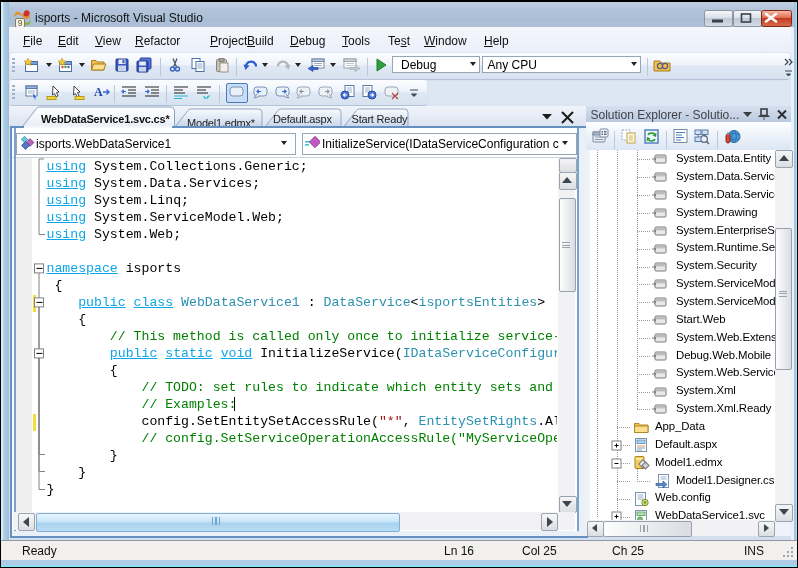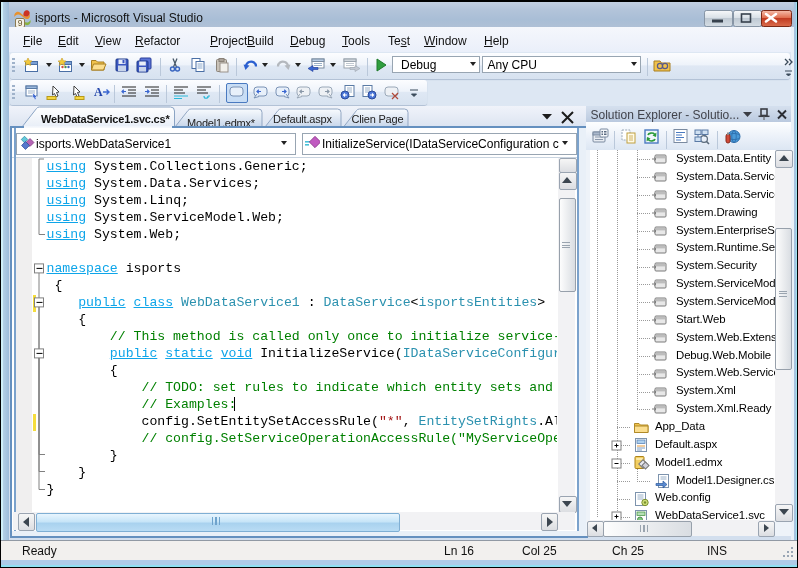--- a/index.html
+++ b/index.html
@@ -354,21 +354,21 @@
     <path d="M166 21 L179 4.5 Q180 3 182 3 L249.5 3 Q253 3 253 6.5 L253 21 Z" fill="url(#gtab)" stroke="#93a7c3" stroke-width="1"></path>
     <path d="M256 21 L269 4.5 Q270 3 272 3 L328.5 3 Q332 3 332 6.5 L332 21 Z" fill="url(#gtab)" stroke="#93a7c3" stroke-width="1"></path>
     <path d="M334.5 21 L347.5 4.5 Q348.5 3 350.5 3 L395.5 3 Q399 3 399 6.5 L399 21 Z" fill="url(#gtab)" stroke="#93a7c3" stroke-width="1"></path>
     <path d="M13 21 L27.5 2.5 Q28.5 1 30.5 1 L161.5 1 Q165.5 1 165.5 5 L165.5 21 Z" fill="url(#gtaba)" stroke="#8ba4c4" stroke-width="1"></path>
     <path d="M533 8 L543 8 L538 13.5 Z" fill="#1c1c1c"></path>
     <path d="M553 6 L564 17 M564 6 L553 17" stroke="#1c1c1c" stroke-width="2"></path>
   </svg>
   <div class="tablabel" style="left:41px;top:112.5px;font-weight:bold;color:#111">WebDataService1.svc.cs*</div>
   <div class="tablabel" style="left:187px;top:117px">Model1.edmx*</div>
   <div class="tablabel" style="left:273px;top:113px">Default.aspx</div>
-  <div class="tablabel" style="left:351.5px;top:113px">Clien Page</div>
+  <div class="tablabel" style="left:351.5px;top:113px">Start Ready</div>
 
   <div class="abs" id="docouter"></div>
   <div class="abs" style="left:24px;top:126px;width:148px;height:3px;background:linear-gradient(180deg,#eef3fa,#fdfdfe);"></div>
   <div class="abs" id="docinner"></div>
   <div class="abs" id="docinnerline"></div>
 
   <div class="combo" style="left:16px;top:133px;width:278px;"></div>
   <div class="combo" style="left:302px;top:133px;width:273px;"></div>
   <div class="carr" style="left:281px;top:141px;"></div>
   <div class="carr" style="left:562px;top:141px;"></div>
@@ -710,21 +710,21 @@
   <div class="sbthumbv" style="left:603px;top:520.5px;width:87px;height:14.5px;"></div>
   <div class="abs" style="left:640px;top:524.5px;width:9px;height:7px;background-image:repeating-linear-gradient(90deg,#9aa4af 0,#9aa4af 1.5px,transparent 1.5px,transparent 3.5px);"></div>
   <div class="sbbtn" style="left:758px;top:520.5px;width:15px;height:14.5px;"></div>
   <div class="arr" style="left:764px;top:524px;border-top:4.5px solid transparent;border-bottom:4.5px solid transparent;border-left:5.5px solid #3c4650;"></div>
 
   <div class="abs" id="statusbar"></div>
   <div class="st" style="left:22px">Ready</div>
   <div class="st" style="left:444px">Ln 16</div>
   <div class="st" style="left:522px">Col 25</div>
   <div class="st" style="left:612px">Ch 25</div>
-  <div class="st" style="left:707px">INS</div>
+  <div class="st" style="left:744px">INS</div>
   <svg class="abs" style="left:781px;top:545px" width="14" height="14" viewBox="0 0 14 14">
     <g fill="#9aa6b4">
       <rect x="10" y="10" width="2" height="2"></rect>
       <rect x="10" y="6" width="2" height="2"></rect>
       <rect x="10" y="2" width="2" height="2"></rect>
       <rect x="6" y="10" width="2" height="2"></rect>
       <rect x="6" y="6" width="2" height="2"></rect>
       <rect x="2" y="10" width="2" height="2"></rect>
     </g>
   </svg>

